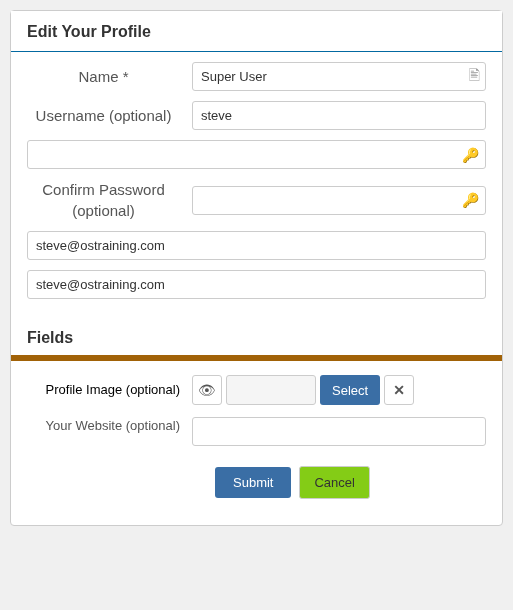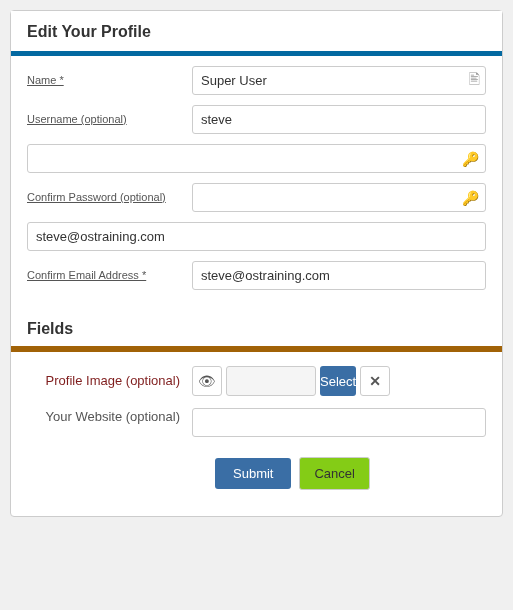--- a/index.html
+++ b/index.html
@@ -24,43 +24,42 @@
       border: 1px solid #ccc;
       border-radius: 4px;
       padding: 0;
     }
 
     .section-header {
       font-size: 16px;
       font-weight: bold;
       color: #333;
       padding: 12px 16px 10px 16px;
-      border-bottom: 5px solid #0369a1;
+      border-bottom: 1px solid #0369a1;
       background: #fff;
     }
 
     .form-section {
       padding: 10px 16px 10px 16px;
     }
 
     .form-row {
       display: flex;
       align-items: center;
       margin-bottom: 10px;
     }
 
     .form-label {
       width: 165px;
       min-width: 165px;
-      text-align: left;
+      text-align: center;
       padding-right: 12px;
       color: #555;
-      font-size: 11px;
+      font-size: 15px;
       line-height: 1.4;
-      text-decoration: underline;
     }
 
     .form-input {
       flex: 1;
       position: relative;
     }
 
     .form-input input[type="text"],
     .form-input input[type="password"],
     .form-input input[type="email"] {
@@ -105,21 +104,21 @@
       display: flex;
       align-items: center;
       margin-bottom: 12px;
     }
 
     .profile-image-label {
       width: 165px;
       min-width: 165px;
       text-align: right;
       padding-right: 12px;
-      color: #7f1d1d;
+      color: #000000;
       font-size: 13px;
       line-height: 1.4;
     }
 
     .profile-image-controls {
       display: flex;
       align-items: center;
       gap: 4px;
     }
 
@@ -140,21 +139,21 @@
     .file-name-box {
       width: 90px;
       height: 30px;
       border: 1px solid #ccc;
       border-radius: 3px;
       background: #f5f5f5;
     }
 
     .select-btn {
       height: 30px;
-      padding: 0 0;
+      padding: 0 12px;
       background: #3a6ea5;
       color: #fff;
       border: none;
       border-radius: 3px;
       font-size: 13px;
       cursor: pointer;
     }
 
     .clear-btn {
       width: 30px;
@@ -275,23 +274,20 @@
       </div>
     </div>
 
     <div class="form-row">
       <div class="form-input">
         <input type="email" value="steve@ostraining.com" style="">
       </div>
     </div>
 
     <div class="form-row">
-      <div class="form-label">
-        <span>Confirm Email Address *</span>
-      </div>
       <div class="form-input">
         <input type="email" value="steve@ostraining.com" style="">
       </div>
     </div>
 
   </div>
 
   <div class="fields-header">
     <span>Fields</span>
   </div>

